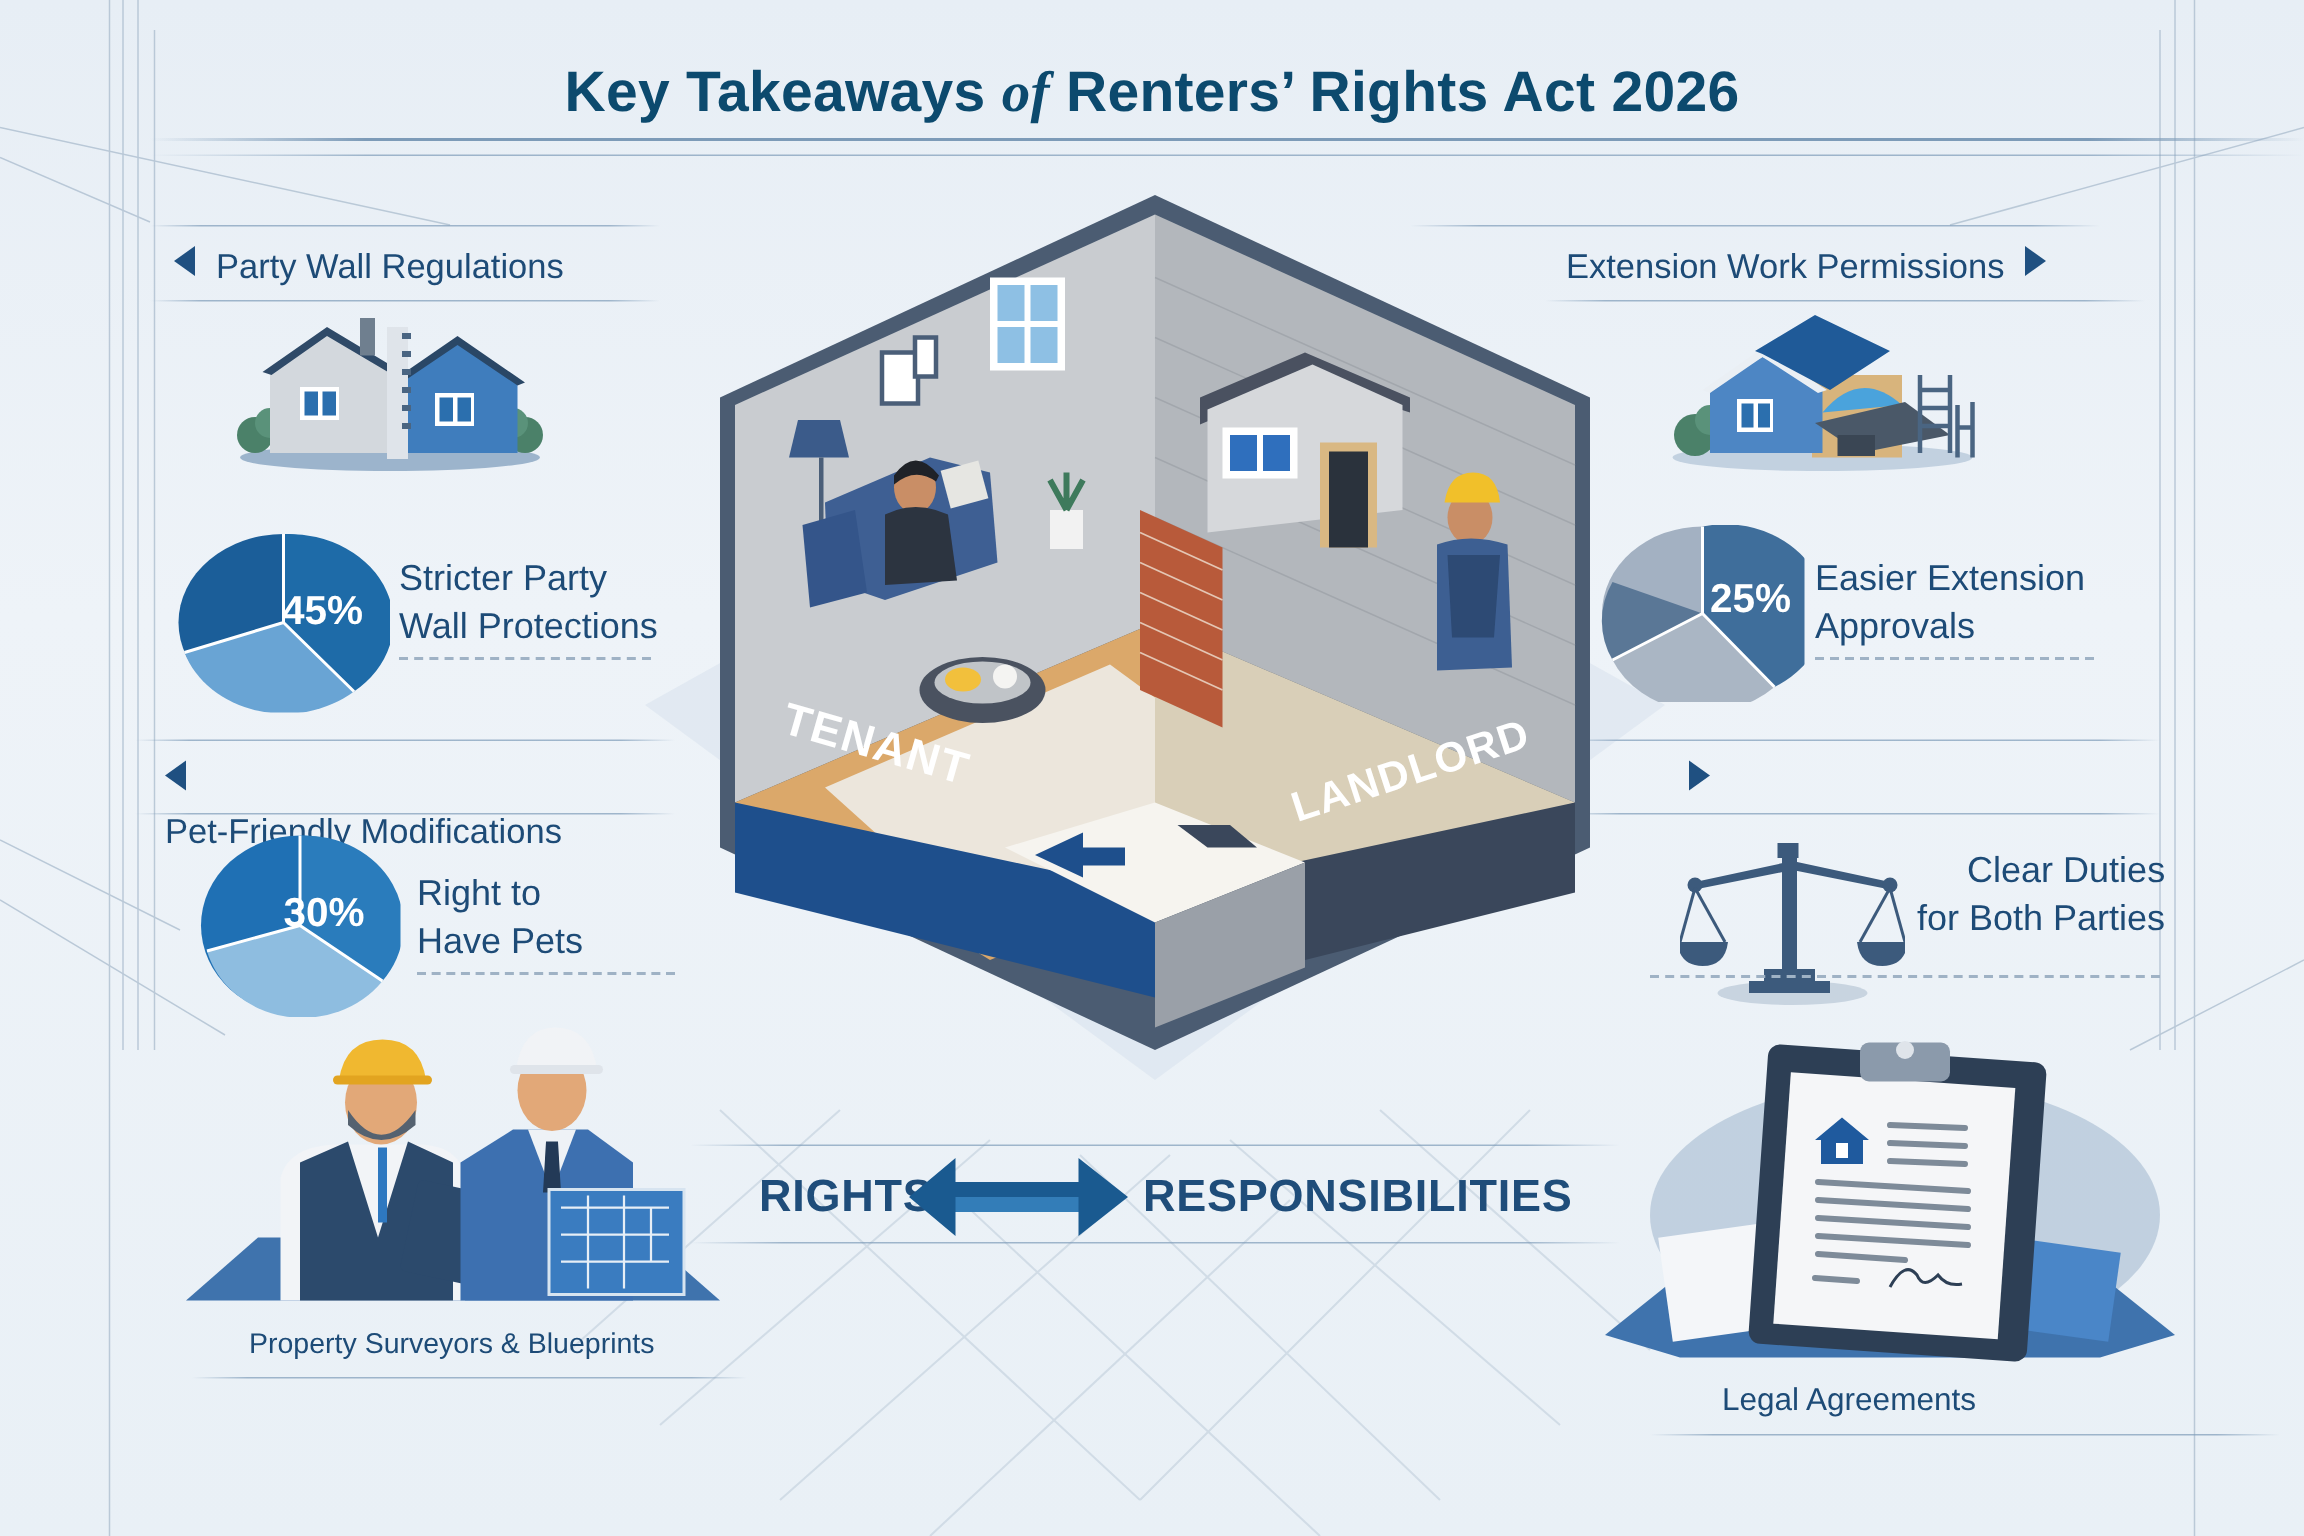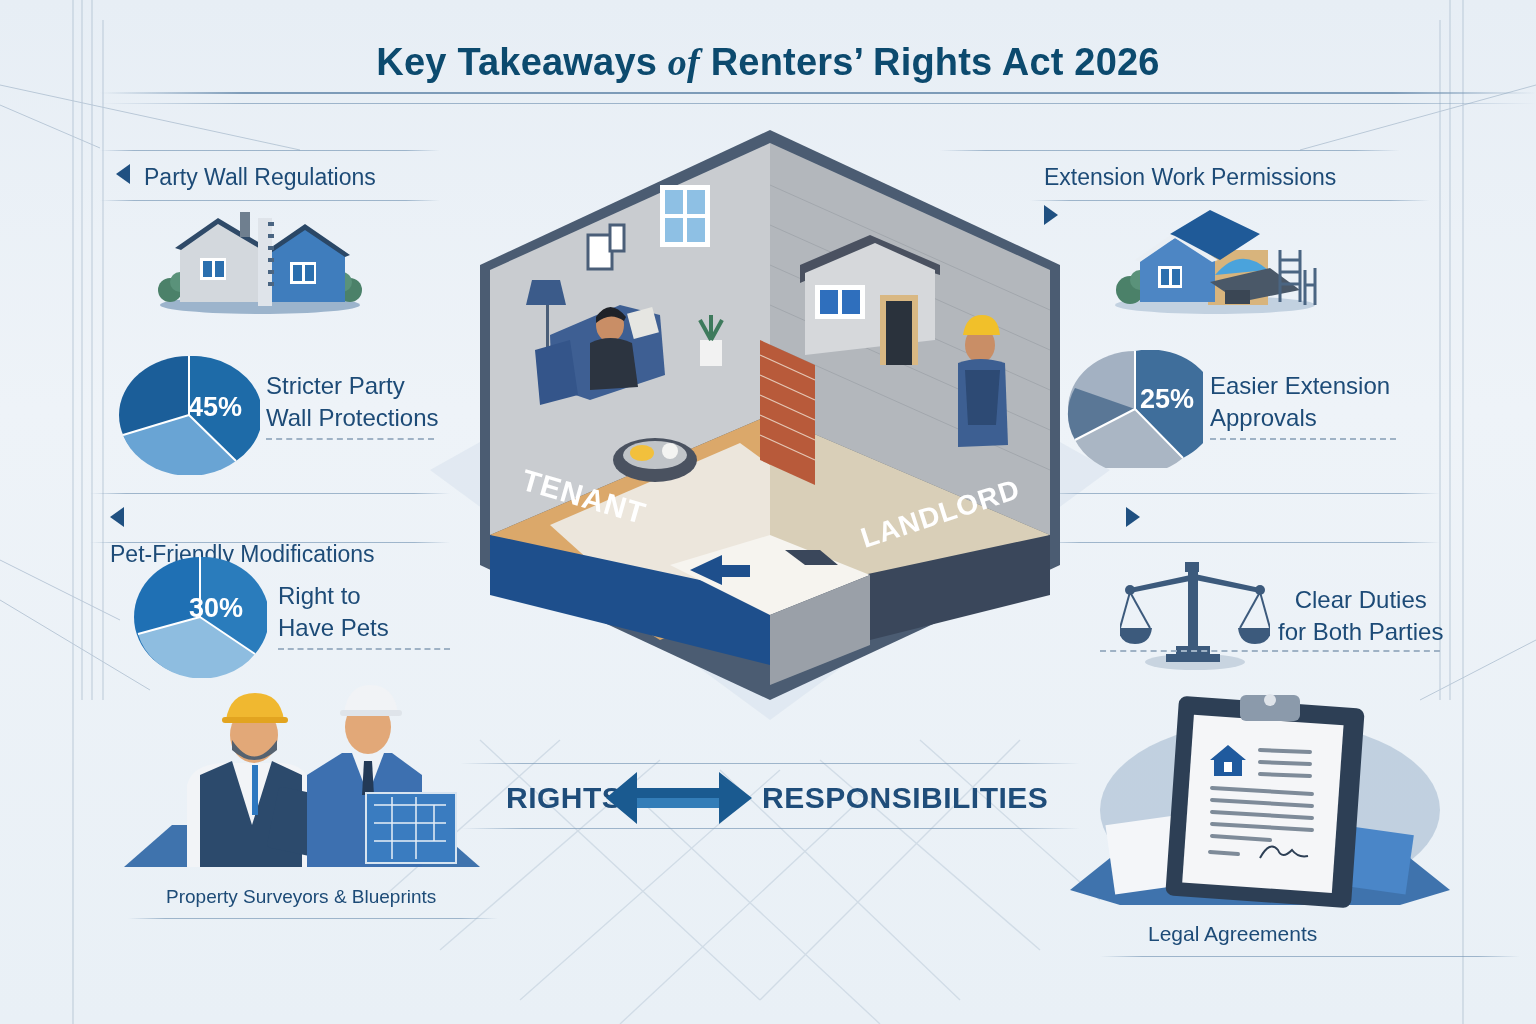--- a/index.html
+++ b/index.html
@@ -172,21 +172,21 @@
   <rect x="228" y="35" width="62" height="6" rx="3" fill="#dfe4ea"></rect>
   <rect x="254" y="118" width="90" height="70" fill="#3a7cc0" stroke="#d7e4f0" stroke-width="2"></rect>
   <g stroke="#e6eef6" stroke-width="1.5" fill="none">
     <path d="M262,130 H334 M262,148 H334 M262,166 H334 M280,122 V184 M304,122 V184 M322,130 V166"></path>
   </g>
 </svg>
 <div class="caption" style="left:166px; top:886px;">Property Surveyors &amp; Blueprints</div>
 <div class="rule thin" style="left:128px; top:918px; width:370px;"></div>
 
 <div class="rule thin" style="left:940px; top:150px; width:460px;"></div>
-<div class="section-head" style="left:1044px; top:164px;flex-direction:column;">
+<div class="section-head" style="left:1044px; top:164px;">
   <span>Extension Work Permissions</span>
   <span class="tri-right"></span>
 </div>
 <div class="rule thin" style="left:1030px; top:200px; width:400px;"></div>
 
 <svg class="abs" style="left:1100px; top:210px;" width="230" height="105" viewBox="0 0 230 105">
   <ellipse cx="115" cy="95" rx="100" ry="9" fill="#c2d1e0"></ellipse>
   <circle cx="30" cy="80" r="14" fill="#4b8169"></circle>
     <circle cx="40" cy="70" r="10" fill="#5a927a"></circle>
   <rect x="108" y="40" width="60" height="55" fill="#d8b47c"></rect>
@@ -236,21 +236,21 @@
     <rect x="46" y="94" width="54" height="8" fill="#3c5a7c"></rect>
   <g stroke="#3c5a7c" stroke-width="2">
       <line x1="10" y1="32" x2="0" y2="68"></line>
       <line x1="10" y1="32" x2="30" y2="68"></line>
       <line x1="140" y1="32" x2="120" y2="68"></line>
       <line x1="140" y1="32" x2="150" y2="68"></line>
     </g>
   <path d="M-2,68 H32 Q30,84 15,84 Q0,84 -2,68 Z" fill="#3c5a7c"></path>
   <path d="M118,68 H152 Q150,84 135,84 Q120,84 118,68 Z" fill="#3c5a7c"></path>
 </svg>
-<div class="stat-text" style="left:1278px; top:584px; text-align:center;">
+<div class="stat-text" style="left:1278px; top:565px; text-align:right;">
   <div>Clear Duties</div>
   <div>for Both Parties</div>
 </div>
 <div class="dash" style="left:1100px; top:650px; width:340px;"></div>
 
 <svg class="abs" style="left:1060px; top:690px;" width="400" height="220" viewBox="0 0 400 220">
   <ellipse cx="210" cy="120" rx="170" ry="90" fill="#b7c8d9" opacity=".8"></ellipse>
   <polygon points="10,200 60,160 340,160 390,200 340,215 60,215" fill="#3f73ad"></polygon>
   <rect x="50" y="130" width="70" height="70" fill="#f4f6f9" transform="rotate(-8 85 165)"></rect>
   <rect x="280" y="140" width="70" height="60" fill="#4a86c8" transform="rotate(8 315 170)"></rect>

